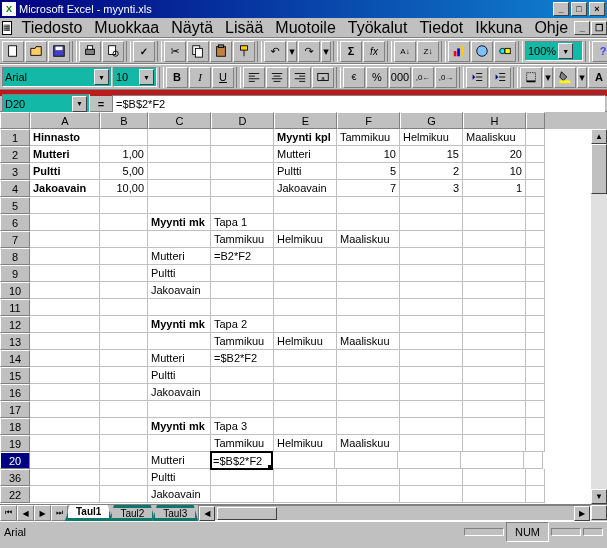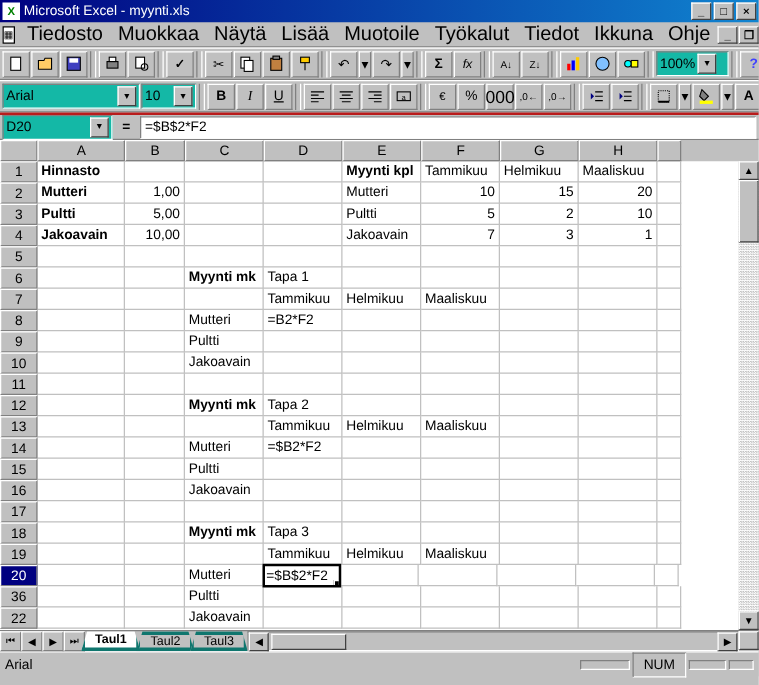--- a/index.html
+++ b/index.html
@@ -22,21 +22,21 @@
 
 .toolbar { background: #c0c0c0; display: flex; align-items: center; height: 26px; padding: 2px; gap: 1px; border-top: 1px solid #fff; border-bottom: 1px solid #808080; flex-wrap: nowrap; overflow: hidden; }
 .tbtn { width: 22px; height: 21px; background: #c0c0c0; border: 1px solid; border-color: #fff #808080 #808080 #fff; display: flex; align-items: center; justify-content: center; font-size: 11px; cursor: default; flex-shrink: 0; }
 .tbtn svg { width: 14px; height: 14px; }
 .sep { width: 5px; height: 21px; border-left: 1px solid #808080; border-right: 1px solid #fff; margin: 0 1px; flex-shrink: 0; }
 .combo { background: #14b8a6; border: 1px solid; border-color: #808080 #fff #fff #808080; height: 20px; display: flex; align-items: center; padding: 0 2px; flex-shrink: 0; }
 .combo .drop { width: 15px; height: 16px; background: #c0c0c0; border: 1px solid; border-color: #fff #404040 #404040 #fff; margin-left: 2px; display: flex; align-items: center; justify-content: center; font-size: 7px; }
 .zoom-combo { width: 58px; }
 
 
-.fbar { background: #c0c0c0; height: 22px; display: flex; align-items: center; padding: 2px; border-top: 2px solid #b91c1c; border-bottom: 1px solid #808080; }
+.fbar { background: #c0c0c0; height: 22px; display: flex; align-items: center; padding: 2px; border-top: 6px solid #b91c1c; border-bottom: 1px solid #808080; }
 .namebox { width: 88px; }
 .equals-lbl { width: 16px; text-align: center; margin: 0 3px; font-weight: bold; }
 .formula-input { flex: 1; background: #fff; border: 1px solid; border-color: #808080 #fff #fff #808080; height: 18px; padding: 0 3px; display: flex; align-items: center; }
 
 
 .grid-wrap { position: relative; background: #fff; height: 392px; display: flex; flex-direction: column; }
 .col-headers { display: flex; height: 17px; background: #c0c0c0; }
 .rh, .ch, .corner { background: #c0c0c0; border-right: 1px solid #808080; border-bottom: 1px solid #808080; border-top: 1px solid #fff; border-left: 1px solid #fff; display: flex; align-items: center; justify-content: center; font-size: 11px; }
 .corner { width: 30px; height: 17px; }
 .ch { height: 17px; }
@@ -238,21 +238,21 @@
     </div>
   <div class="tbtn">
       <svg viewBox="0 0 16 16">
         <rect x="2" y="4" width="12" height="8" fill="none" stroke="#000"></rect>
         <text x="8" y="11" font-size="7" text-anchor="middle">a</text>
       </svg>
     </div>
   <div class="sep"></div>
   <div class="tbtn" style="font-size:9px">€</div>
   <div class="tbtn">%</div>
-  <div class="tbtn" style="font-size:14px">000</div>
+  <div class="tbtn" style="font-size:11px">000</div>
   <div class="tbtn" style="font-size:8px">,0←</div>
   <div class="tbtn" style="font-size:8px">,0→</div>
   <div class="sep"></div>
   <div class="tbtn">
       <svg viewBox="0 0 16 16">
         <path d="M6 8l-3-3v6z" fill="#000080"></path>
         <line x1="7" y1="4" x2="14" y2="4" stroke="#000"></line>
         <line x1="7" y1="8" x2="14" y2="8" stroke="#000"></line>
         <line x1="7" y1="12" x2="14" y2="12" stroke="#000"></line>
       </svg>

